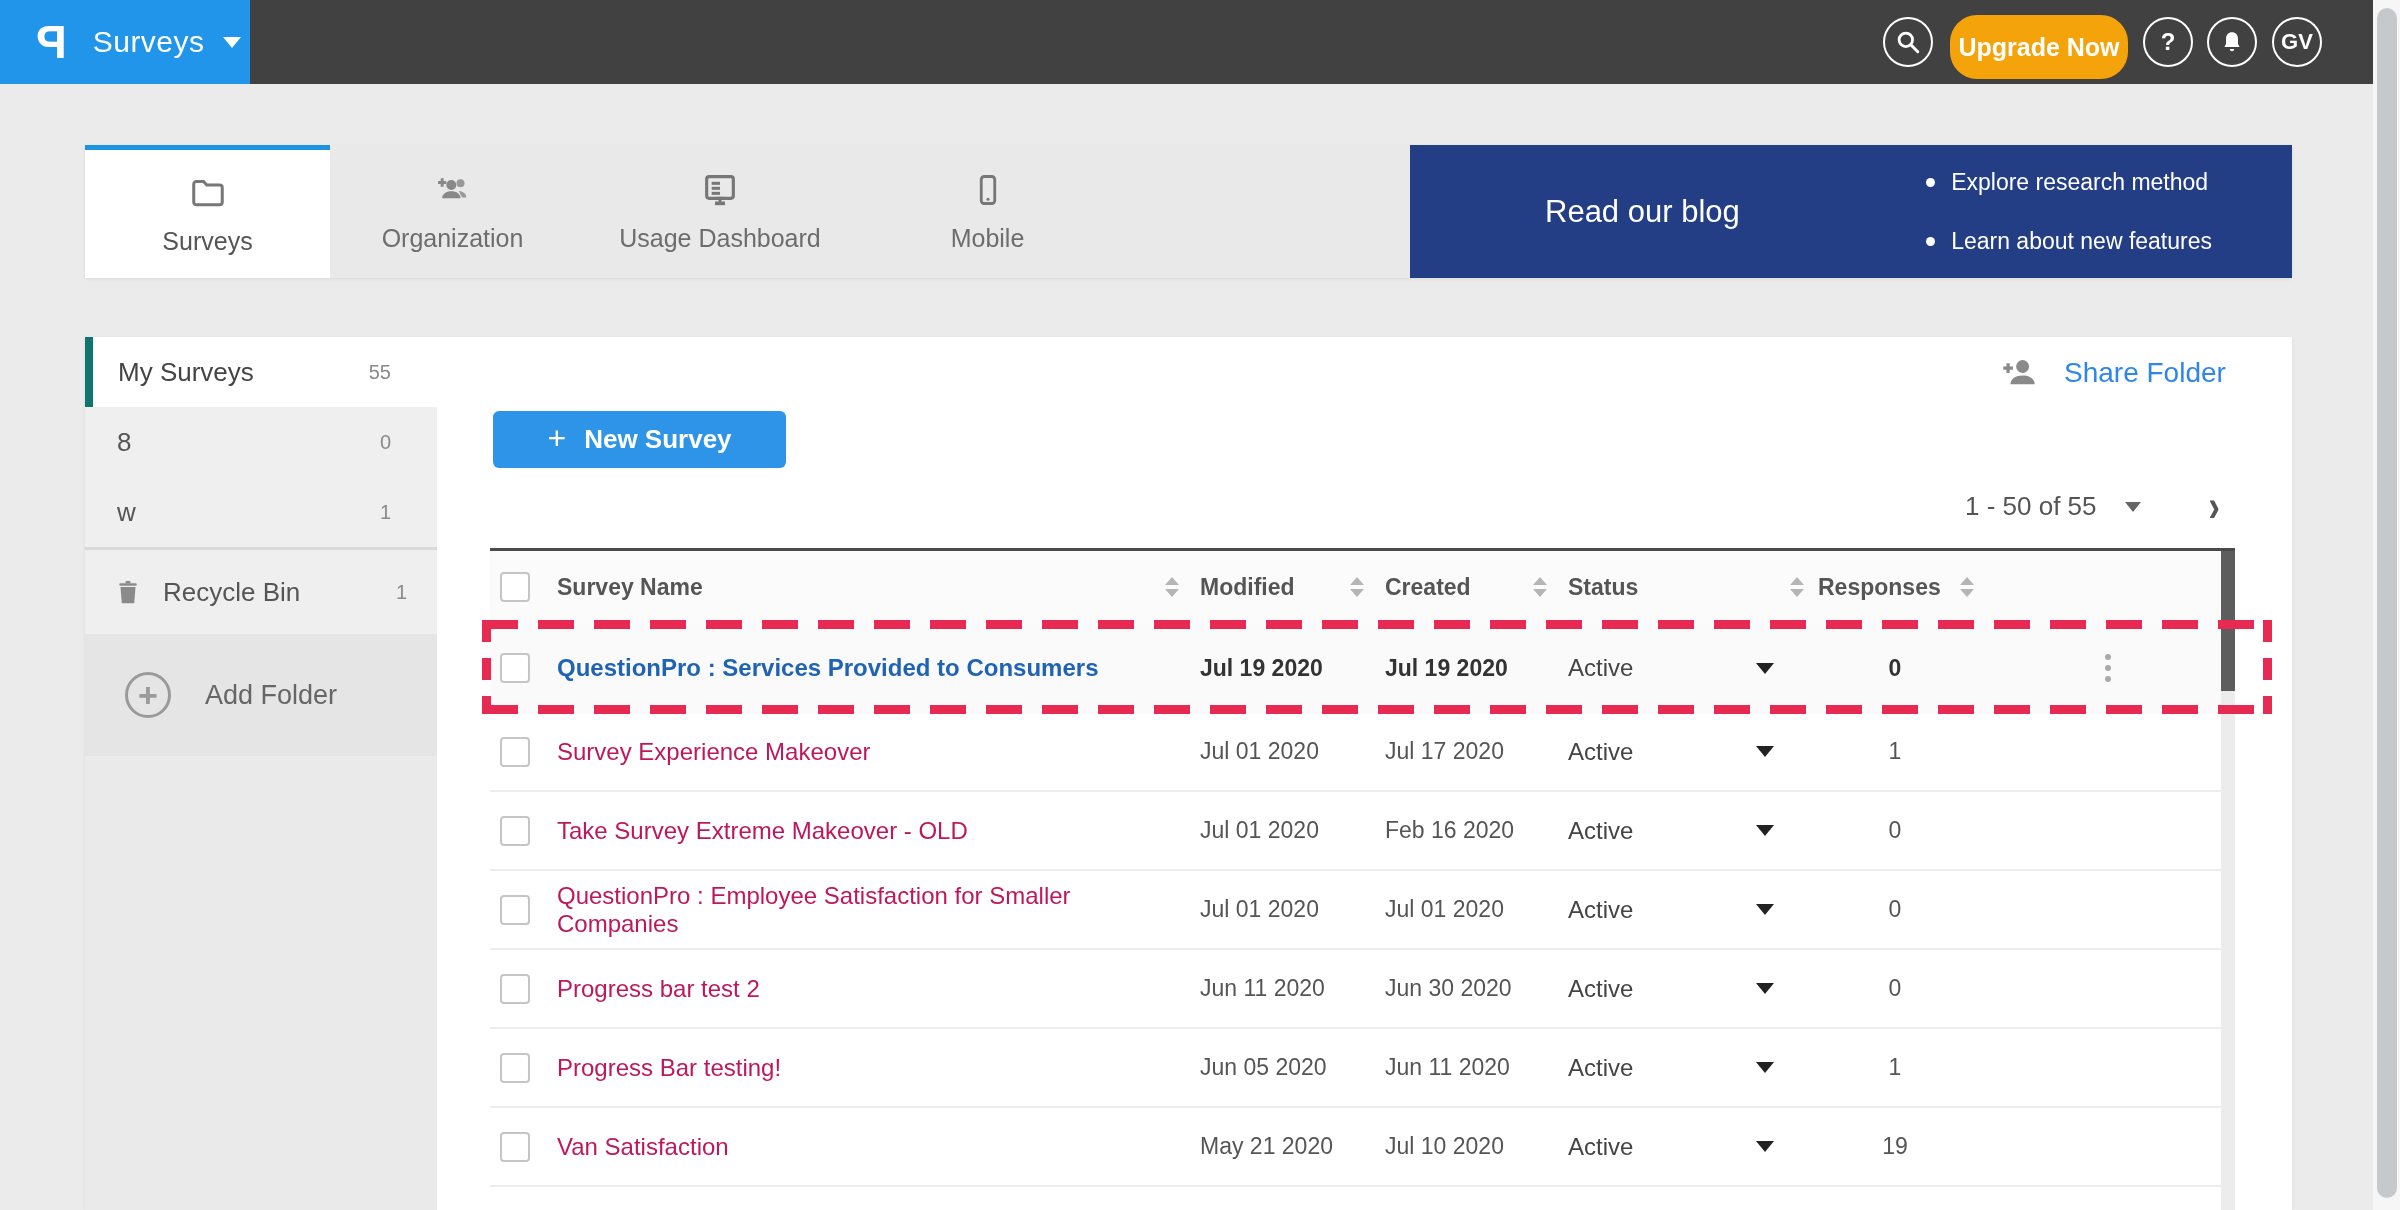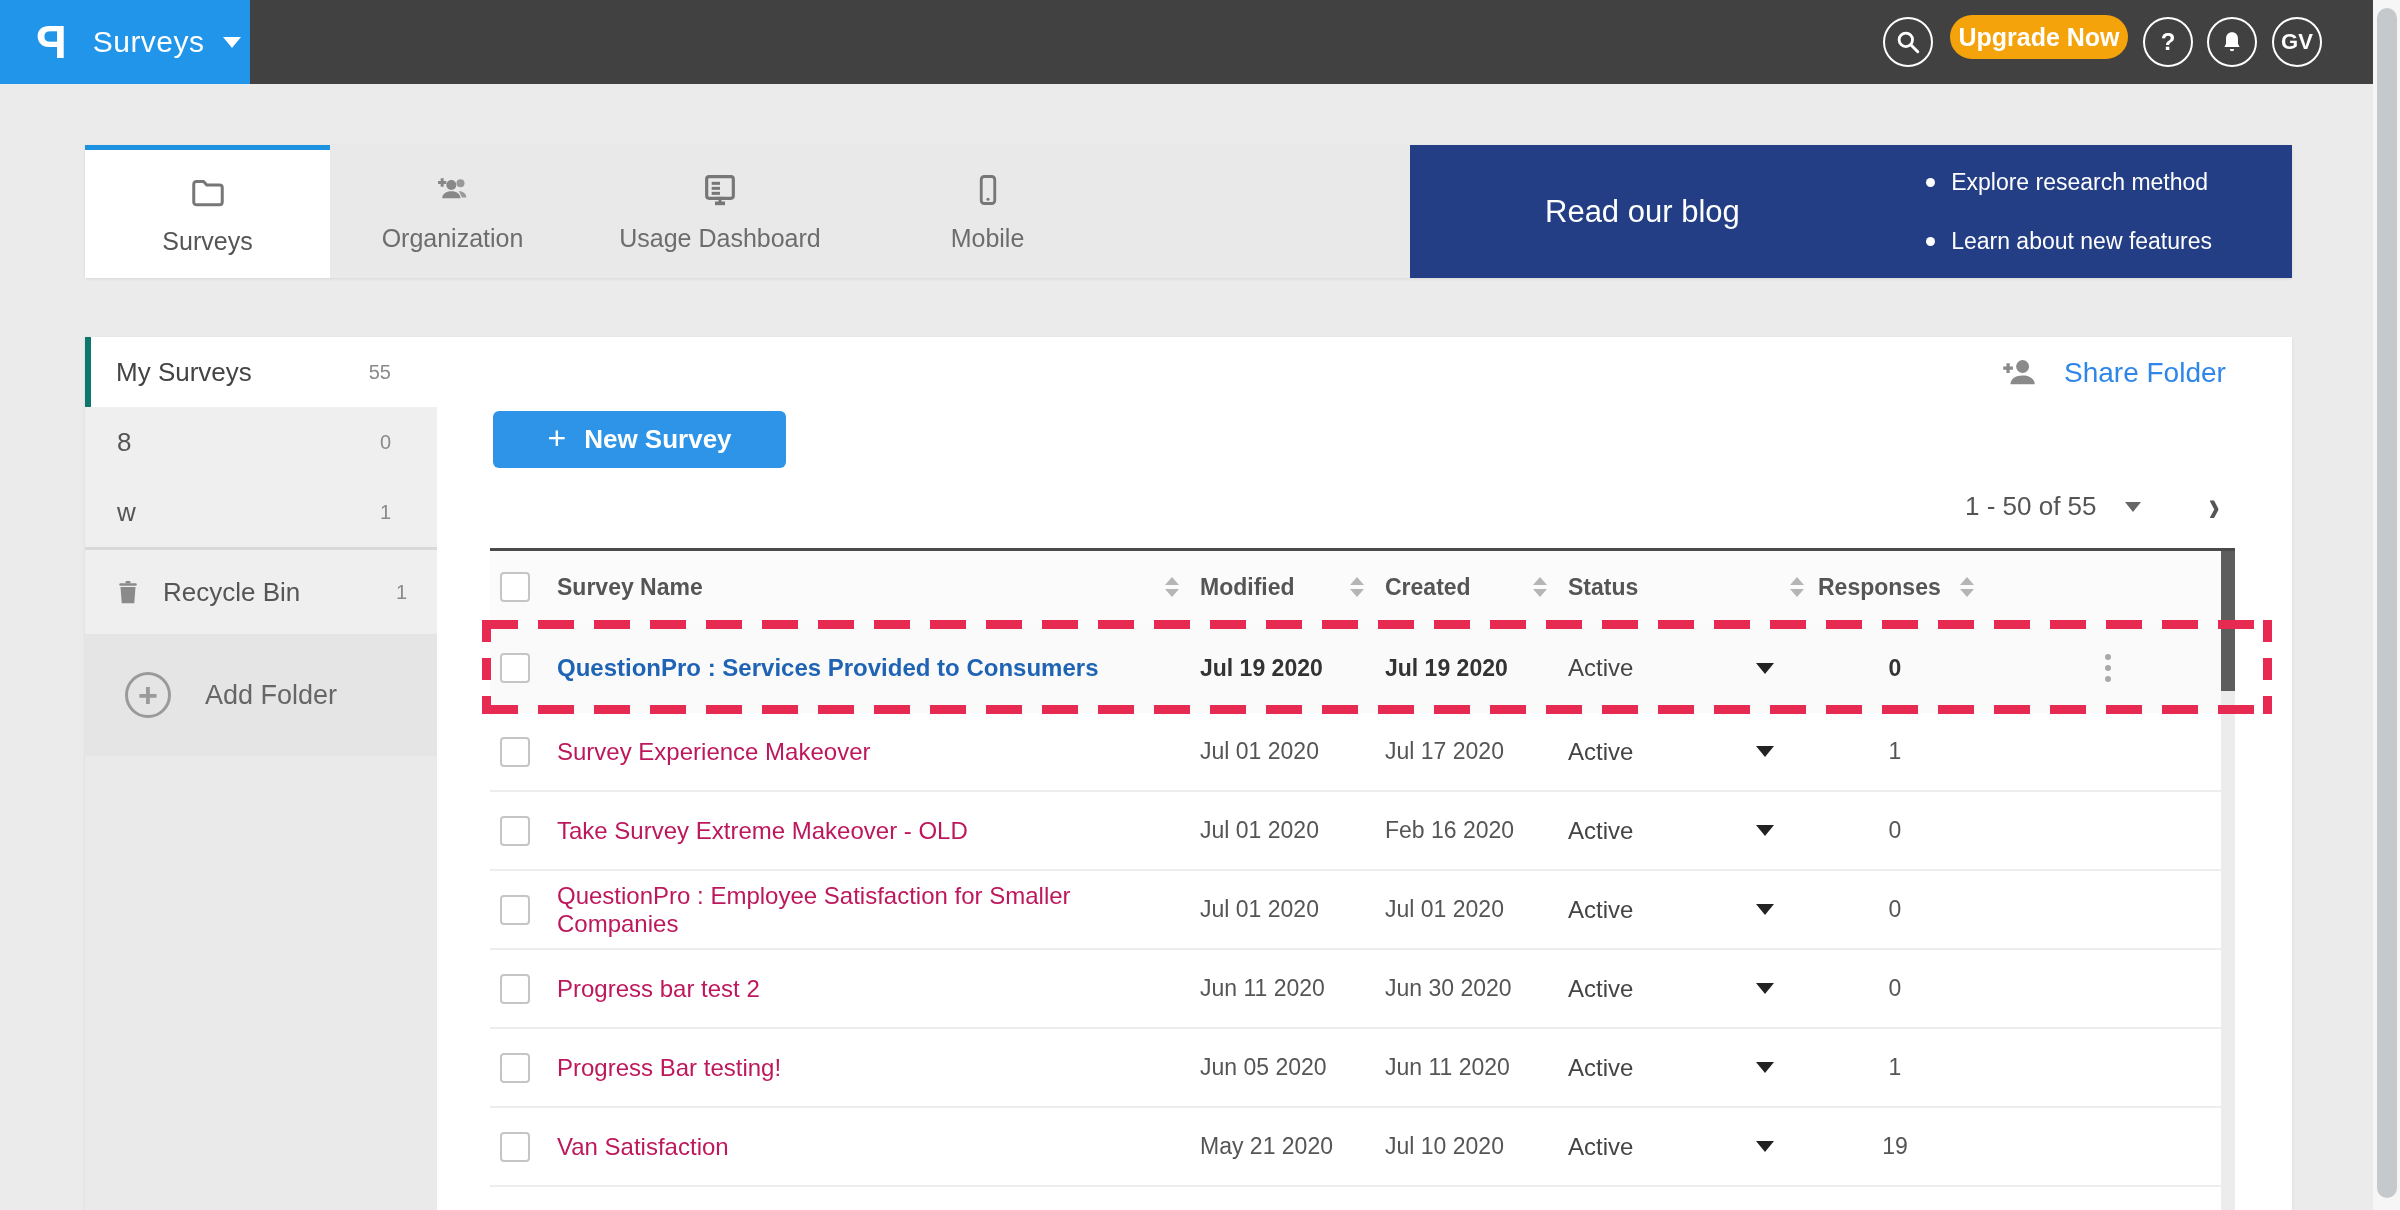--- a/index.html
+++ b/index.html
@@ -10,21 +10,21 @@
   .topbar { position:absolute; left:0; top:0; width:2373px; height:84px; background:#414141; z-index:20; }
   .logo-block { position:absolute; left:0; top:0; width:250px; height:84px; background:#2095e9;
     display:flex; align-items:center; cursor:pointer; }
   .logo-p { color:#fff; font-size:46px; font-weight:bold; margin-left:36px; transform:scaleX(-1); }
   .logo-label { color:#fff; font-size:30px; font-weight:500; margin-left:26px; letter-spacing:.5px; }
   .logo-caret { width:0; height:0; border-left:9px solid transparent; border-right:9px solid transparent;
     border-top:11px solid #fff; margin-left:18px; }
   .tb-circle { position:absolute; top:17px; width:50px; height:50px; border:2px solid #fff; border-radius:50%;
     display:flex; align-items:center; justify-content:center; color:#fff; font-weight:bold; font-size:24px; cursor:pointer; }
   .tb-search { left:1883px; } .tb-help { left:2143px; } .tb-bell { left:2207px; } .tb-avatar { left:2272px; font-size:22px; }
-  .upgrade-btn { position:absolute; left:1950px; top:15px; width:178px; height:44px; background:#f5a30b;
+  .upgrade-btn { position:absolute; left:1950px; top:15px; width:178px; height:64px; background:#f5a30b;
     border:none; border-radius:27px; color:#fff; font-size:25px; font-weight:bold; cursor:pointer;
     font-family:"Liberation Sans", sans-serif; }
 
   
   .page-scroll-track { position:absolute; right:0; top:0; width:27px; height:1210px; background:#f6f6f6; z-index:30; }
   .page-scroll-thumb { position:absolute; right:3px; top:8px; width:20px; height:1190px; background:#c6c9cb; border-radius:10px; }
 
   
   .tabs-card { position:absolute; left:85px; top:145px; width:2207px; height:133px; background:#e9e9e9;
     display:flex; box-shadow:0 1px 3px rgba(0,0,0,.08); }
@@ -42,21 +42,21 @@
 
   
   .main-card { position:absolute; left:85px; top:337px; width:2207px; height:873px; background:#fff;
     box-shadow:0 1px 3px rgba(0,0,0,.08); }
 
   
   .sidebar { position:absolute; left:0; top:0; width:352px; height:873px; background:#eaeaea; }
   .side-item { height:70px; display:flex; align-items:center; background:#efefef; cursor:pointer; }
   .side-item .lbl { font-size:26px; color:#555; margin-left:32px; }
   .side-item .cnt { font-size:20px; color:#8a8a8a; margin-left:auto; margin-right:46px; }
-  .side-item.active { background:#fff; border-left:6px solid #0f766e; }
+  .side-item.active { background:#fff; border-left:8px solid #0f766e; }
   .side-item.active .lbl { margin-left:25px; color:#444; }
   .side-divider { height:3px; background:#d9d9d9; }
   .side-recycle { height:84px; display:flex; align-items:center; background:#efefef; cursor:pointer; }
   .side-recycle .lbl { font-size:26px; color:#555; margin-left:20px; }
   .side-recycle .cnt { font-size:20px; color:#8a8a8a; margin-left:auto; margin-right:30px; }
   .trash-ico { margin-left:28px; display:flex; }
   .side-addfolder { height:122px; display:flex; align-items:center; background:#e5e5e5; cursor:pointer; }
   .addf-circle { width:46px; height:46px; border:3px solid #9a9a9a; border-radius:50%; margin-left:40px;
     display:flex; align-items:center; justify-content:center; color:#9a9a9a; font-size:34px; font-weight:bold; line-height:1; }
   .side-addfolder .lbl { font-size:27px; color:#666; margin-left:34px; }

